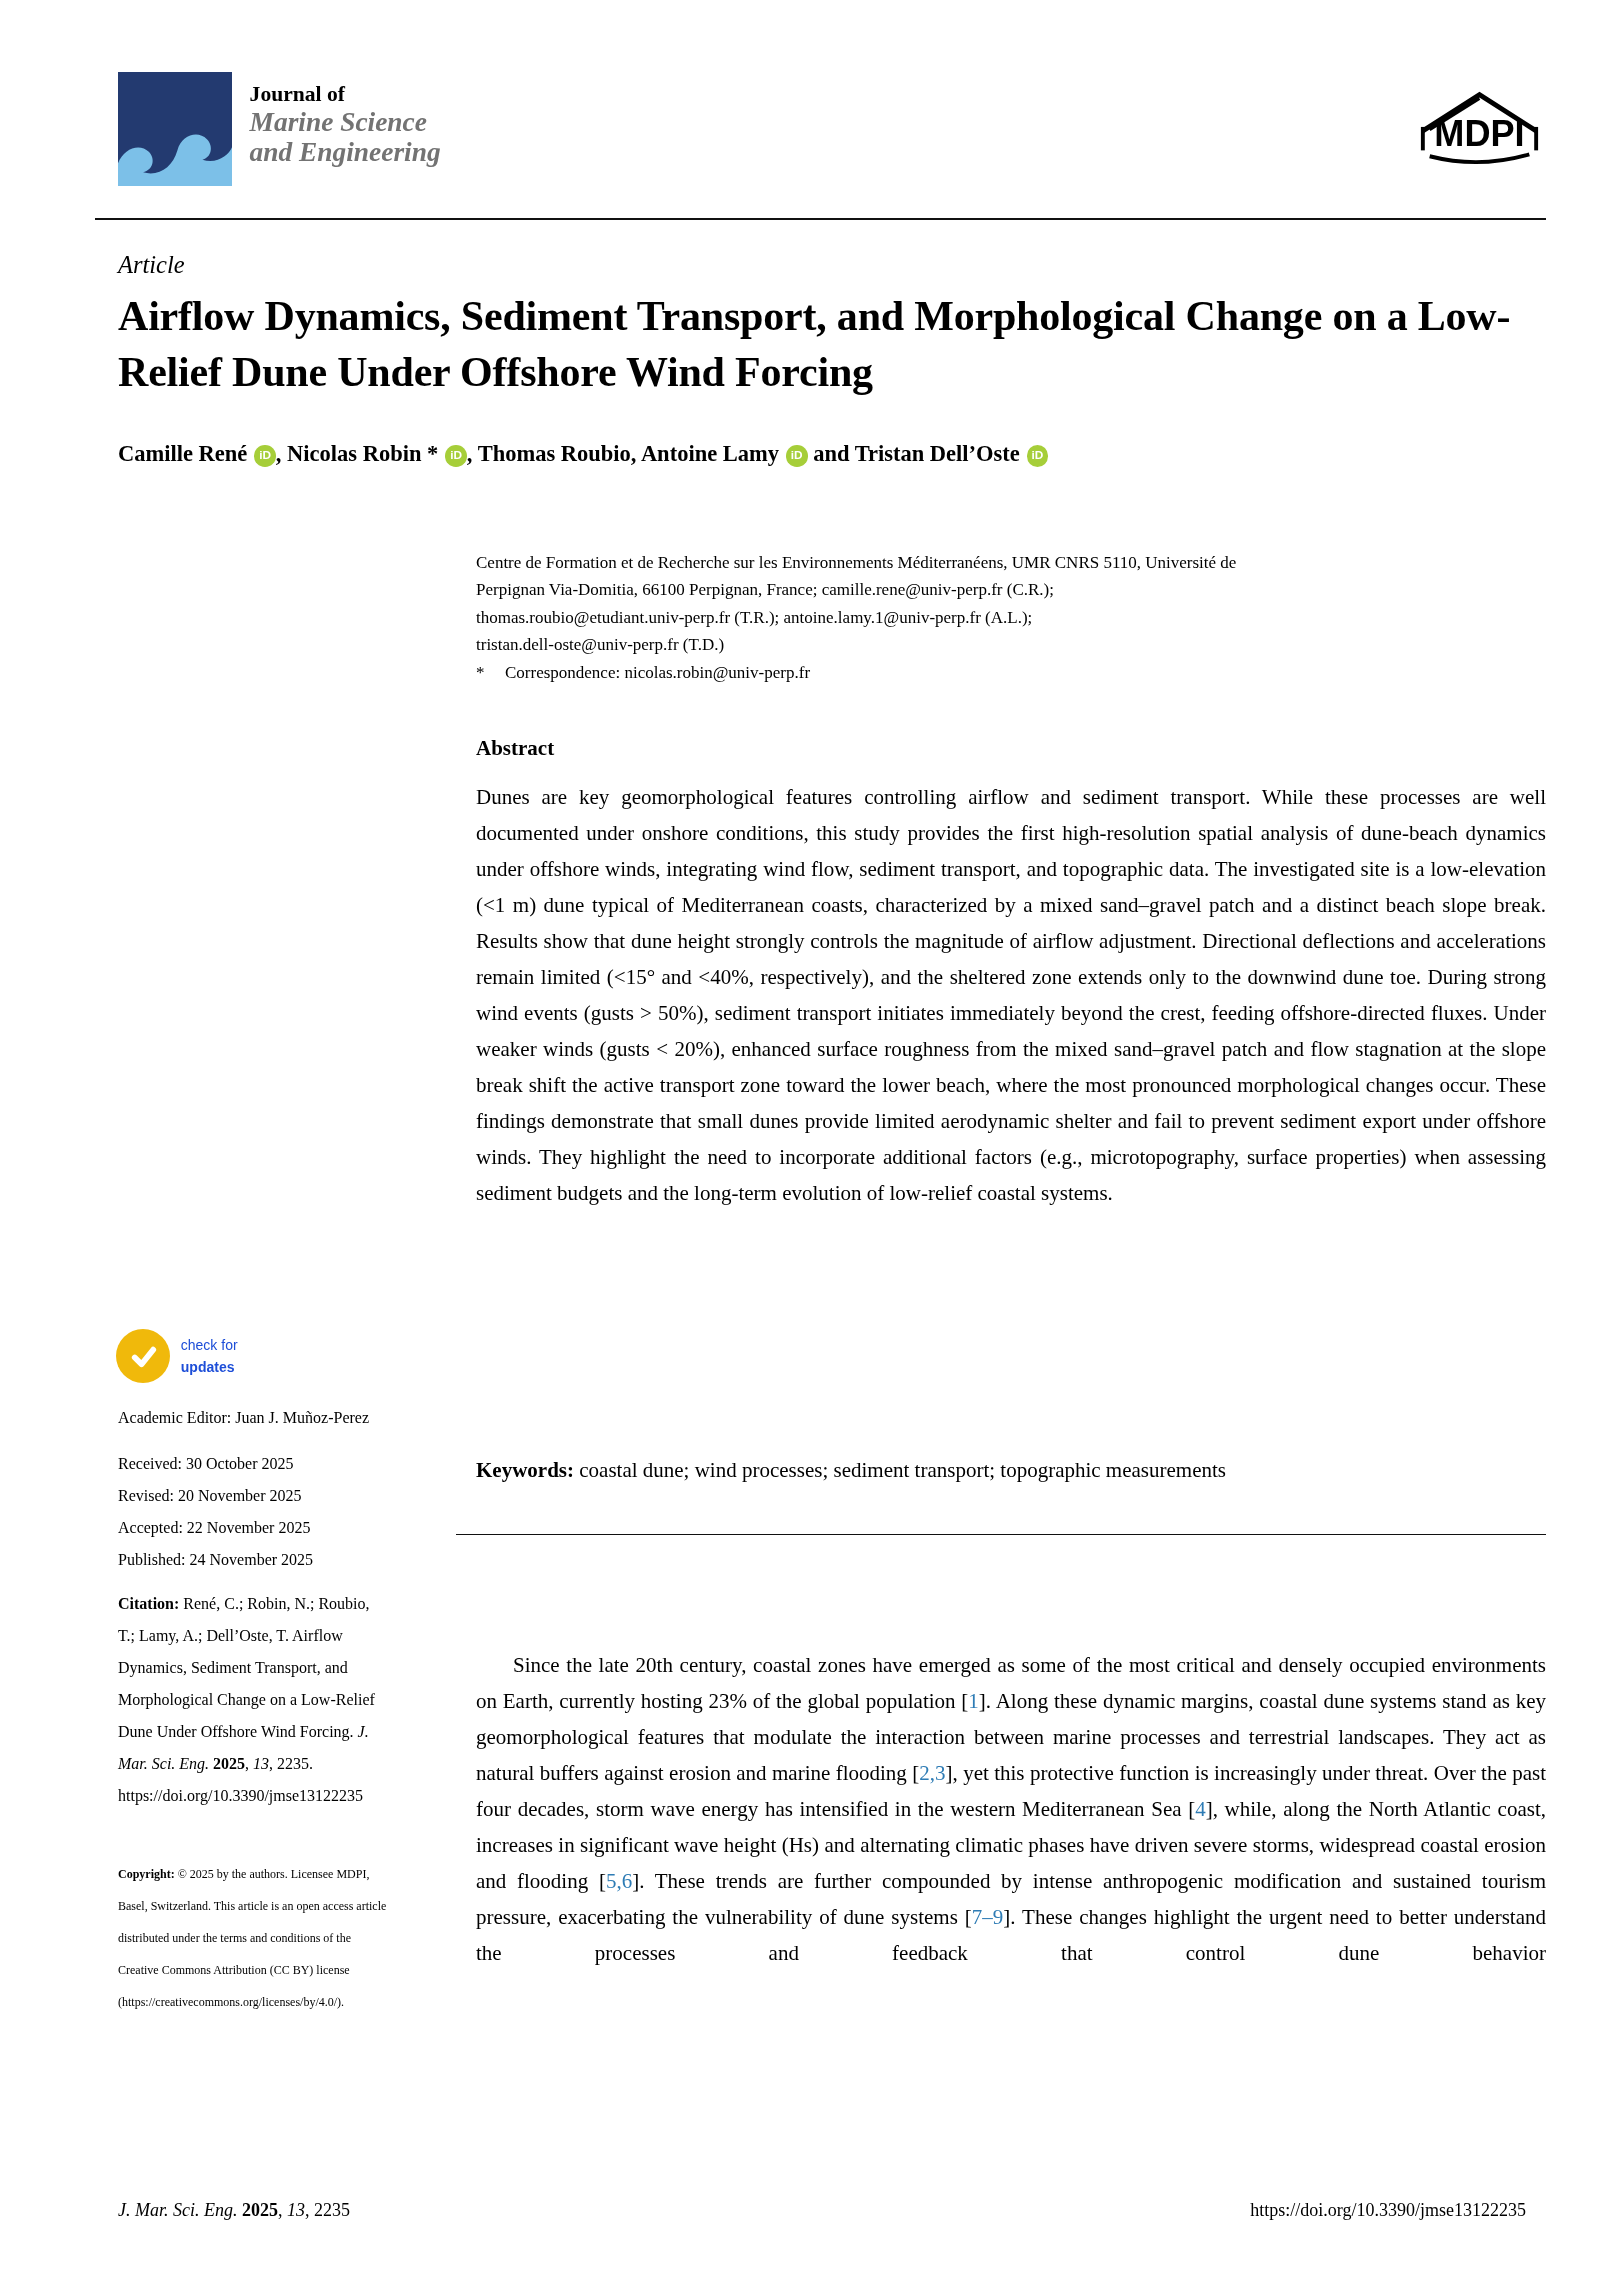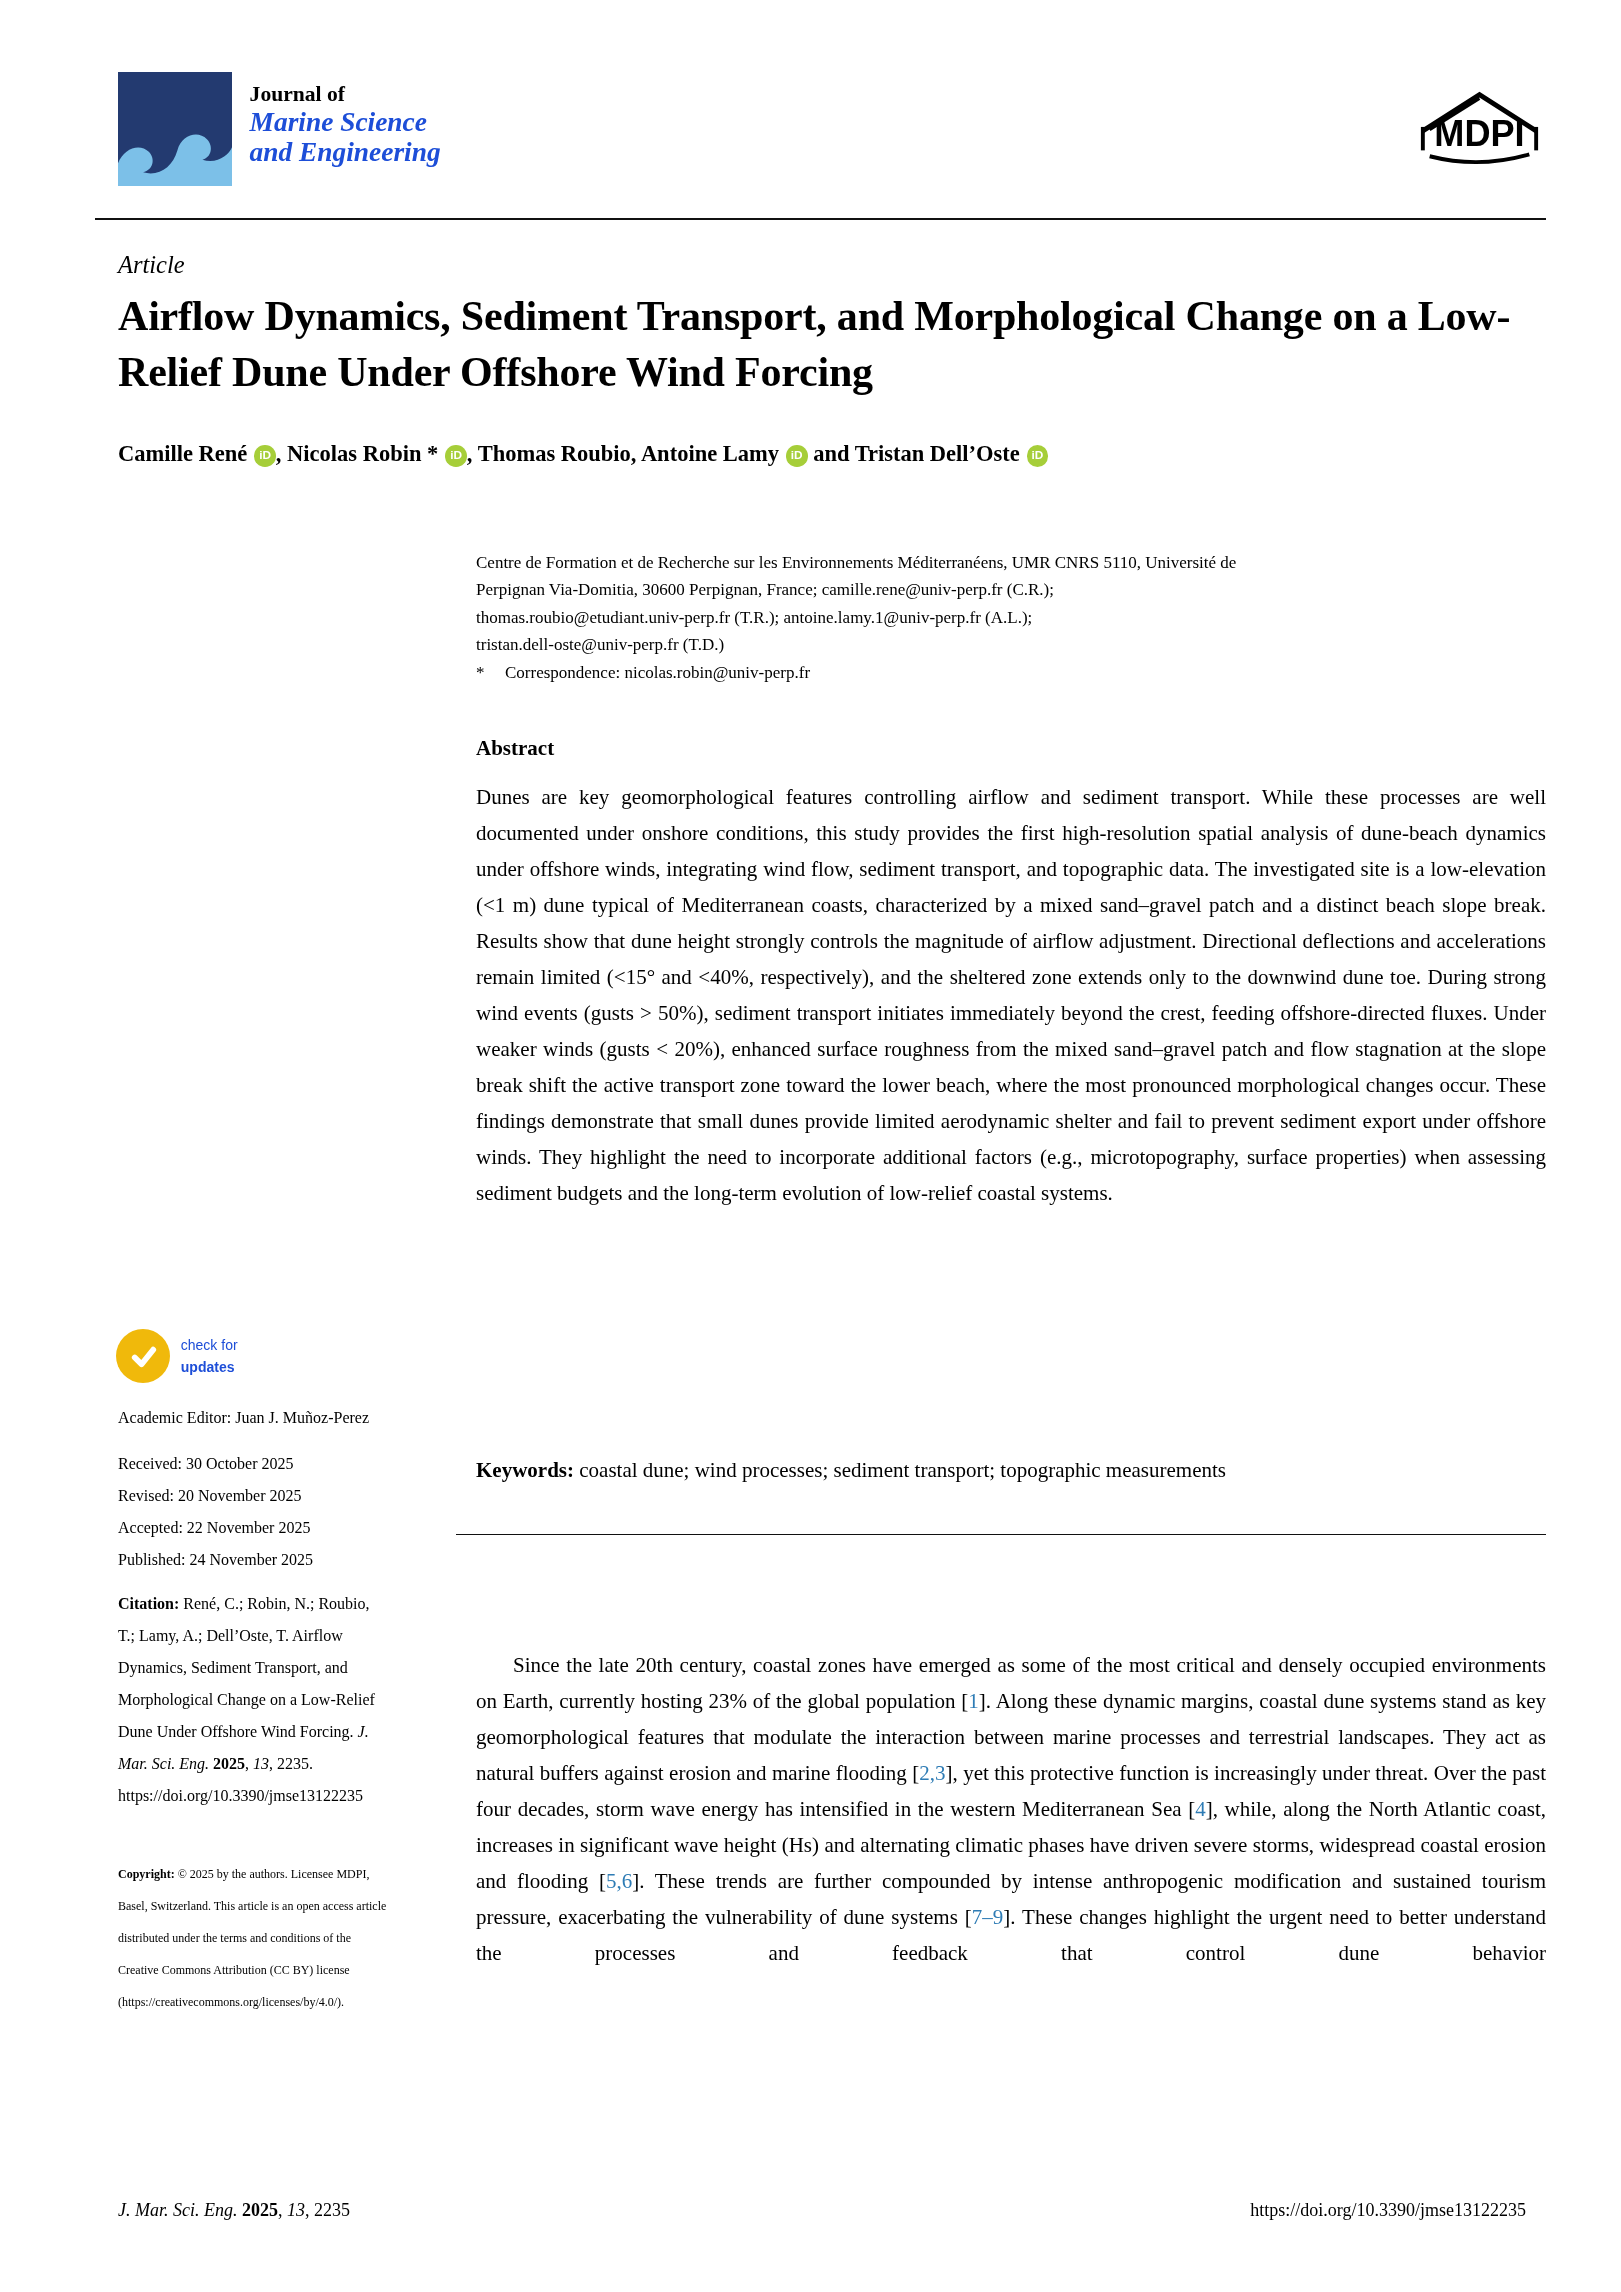--- a/index.html
+++ b/index.html
@@ -12,21 +12,21 @@
     color:#000;
     overflow:hidden;
   }
   .abs{position:absolute;padding-left:20px;}
 
   
   .header-logo{left:98px;top:72px;display:flex;gap:17.6px;}
   .logo-square{width:114px;height:114px;flex:0 0 auto;}
   .logo-text{padding-top:9.8px;}
   .logo-line1{font-size:21.6px;font-weight:bold;color:#000;line-height:25.5px;}
-  .logo-line2,.logo-line3{font-size:27.4px;font-weight:bold;font-style:italic;color:#1d4ed8;line-height:30px;}
+  .logo-line2,.logo-line3{font-size:27.4px;font-weight:bold;font-style:italic;color:#737373;line-height:30px;}
   .mdpi-logo{left:1390px;top:82px;}
 
   .rule{border:none;border-top:2px solid #111;margin:0;}
   .rule-header{left:95px;top:218px;width:1431px;}
   .rule-keywords{left:456px;top:1534px;width:1070px;border-top-width:1.5px;}
 
   
   .article-type{left:98px;top:251px;font-size:24.5px;font-style:italic;}
   .title{left:98px;top:288px;width:1451px;font-size:42px;font-weight:bold;line-height:56px;letter-spacing:-0.2px;}
   .authors{left:98px;top:441px;width:1451px;font-size:22.5px;font-weight:bold;white-space:pre-wrap;}
@@ -101,21 +101,21 @@
 
   <hr class="abs rule rule-header">
 
   <div class="abs article-type">Article</div>
   <h1 class="abs title" style="margin:0;">Airflow Dynamics, Sediment Transport, and Morphological Change on a Low-Relief Dune Under Offshore Wind Forcing</h1>
 
   <div class="abs authors"><span>Camille René</span><span></span><span class="orcid"></span><span>, </span><span>Nicolas Robin</span><span> *</span><span class="orcid"></span><span>, </span><span>Thomas Roubio</span><span>, </span><span>Antoine Lamy</span><span class="orcid"></span><span> and </span><span>Tristan Dell’Oste</span><span class="orcid"></span></div>
 
   <div class="abs main affiliation">
     <div>Centre de Formation et de Recherche sur les Environnements Méditerranéens, UMR CNRS 5110, Université de</div>
-    <div>Perpignan Via-Domitia, 30600 Perpignan, France; camille.rene@univ-perp.fr (C.R.);</div>
+    <div>Perpignan Via-Domitia, 66100 Perpignan, France; camille.rene@univ-perp.fr (C.R.);</div>
     <div>thomas.roubio@etudiant.univ-perp.fr (T.R.); antoine.lamy.1@univ-perp.fr (A.L.);</div>
     <div>tristan.dell-oste@univ-perp.fr (T.D.)</div>
     <div class="corr-line">
       <span class="corr-marker">*</span>
       <span>Correspondence: nicolas.robin@univ-perp.fr</span>
     </div>
   </div>
 
   <div class="abs main abstract-heading">Abstract</div>
   <div class="abs main abstract-text">Dunes are key geomorphological features controlling airflow and sediment transport. While these processes are well documented under onshore conditions, this study provides the first high-resolution spatial analysis of dune-beach dynamics under offshore winds, integrating wind flow, sediment transport, and topographic data. The investigated site is a low-elevation (&lt;1 m) dune typical of Mediterranean coasts, characterized by a mixed sand–gravel patch and a distinct beach slope break. Results show that dune height strongly controls the magnitude of airflow adjustment. Directional deflections and accelerations remain limited (&lt;15° and &lt;40%, respectively), and the sheltered zone extends only to the downwind dune toe. During strong wind events (gusts &gt; 50%), sediment transport initiates immediately beyond the crest, feeding offshore-directed fluxes. Under weaker winds (gusts &lt; 20%), enhanced surface roughness from the mixed sand–gravel patch and flow stagnation at the slope break shift the active transport zone toward the lower beach, where the most pronounced morphological changes occur. These findings demonstrate that small dunes provide limited aerodynamic shelter and fail to prevent sediment export under offshore winds. They highlight the need to incorporate additional factors (e.g., microtopography, surface properties) when assessing sediment budgets and the long-term evolution of low-relief coastal systems.</div>

